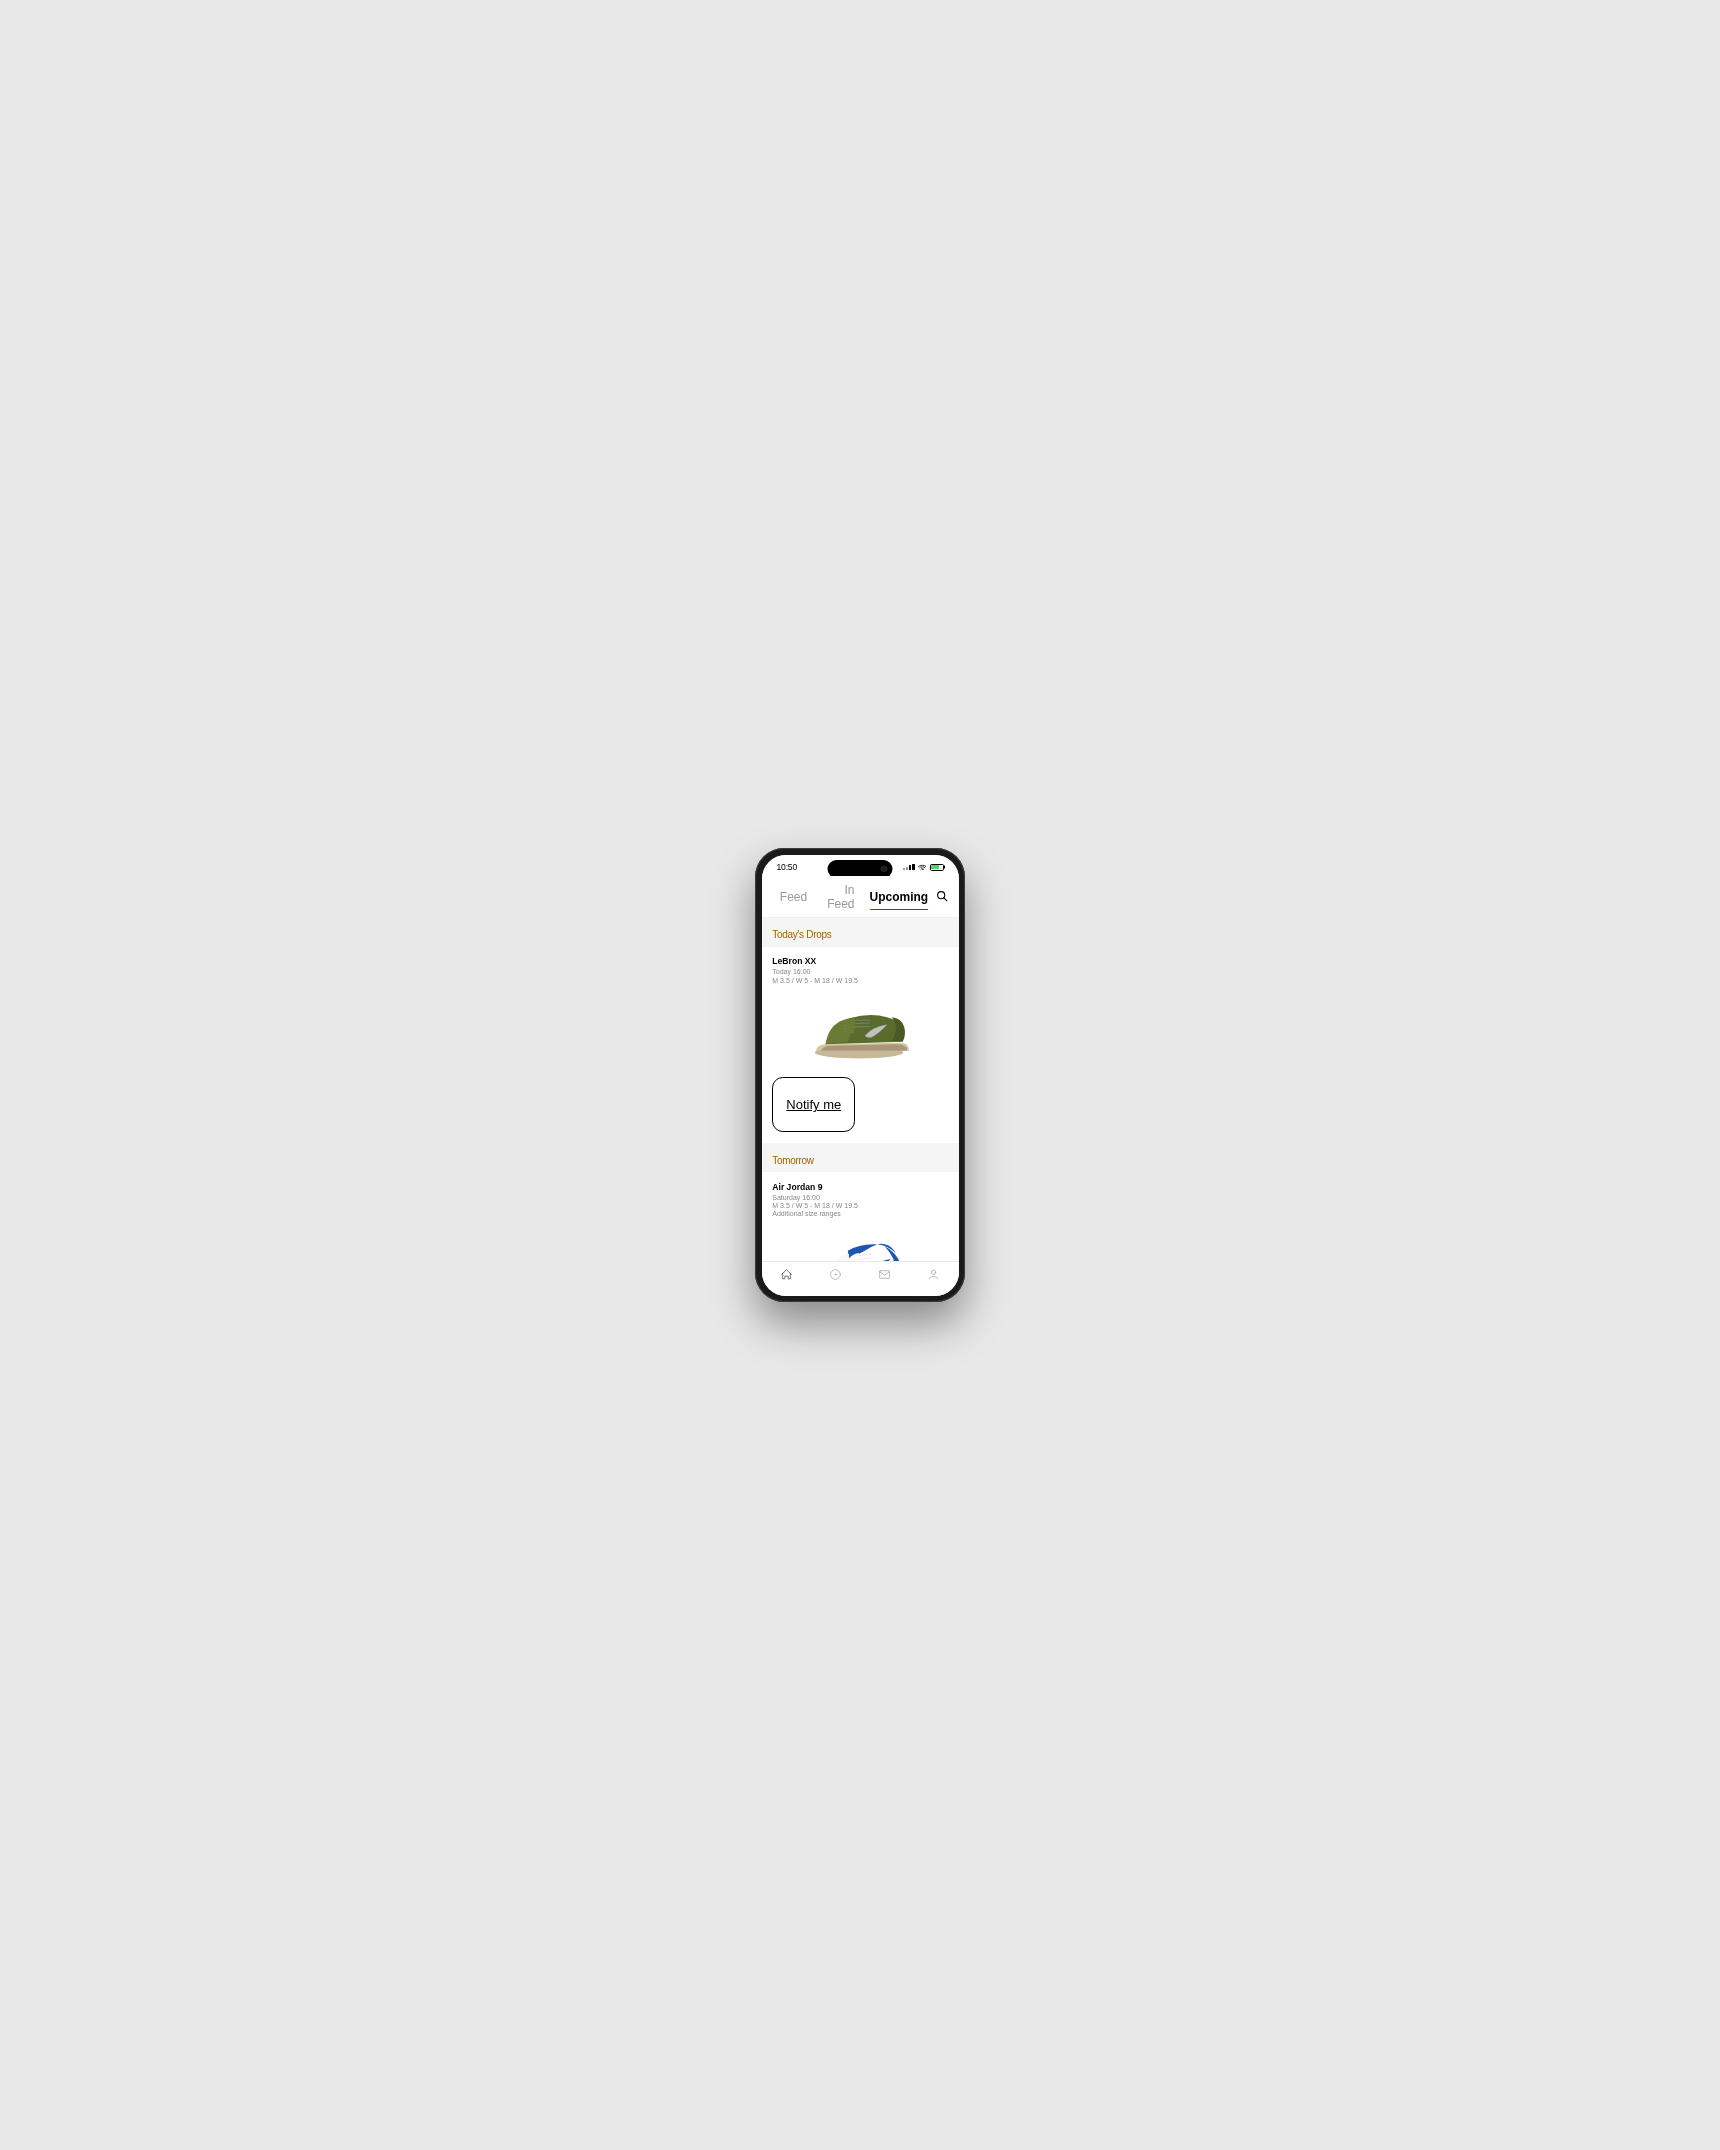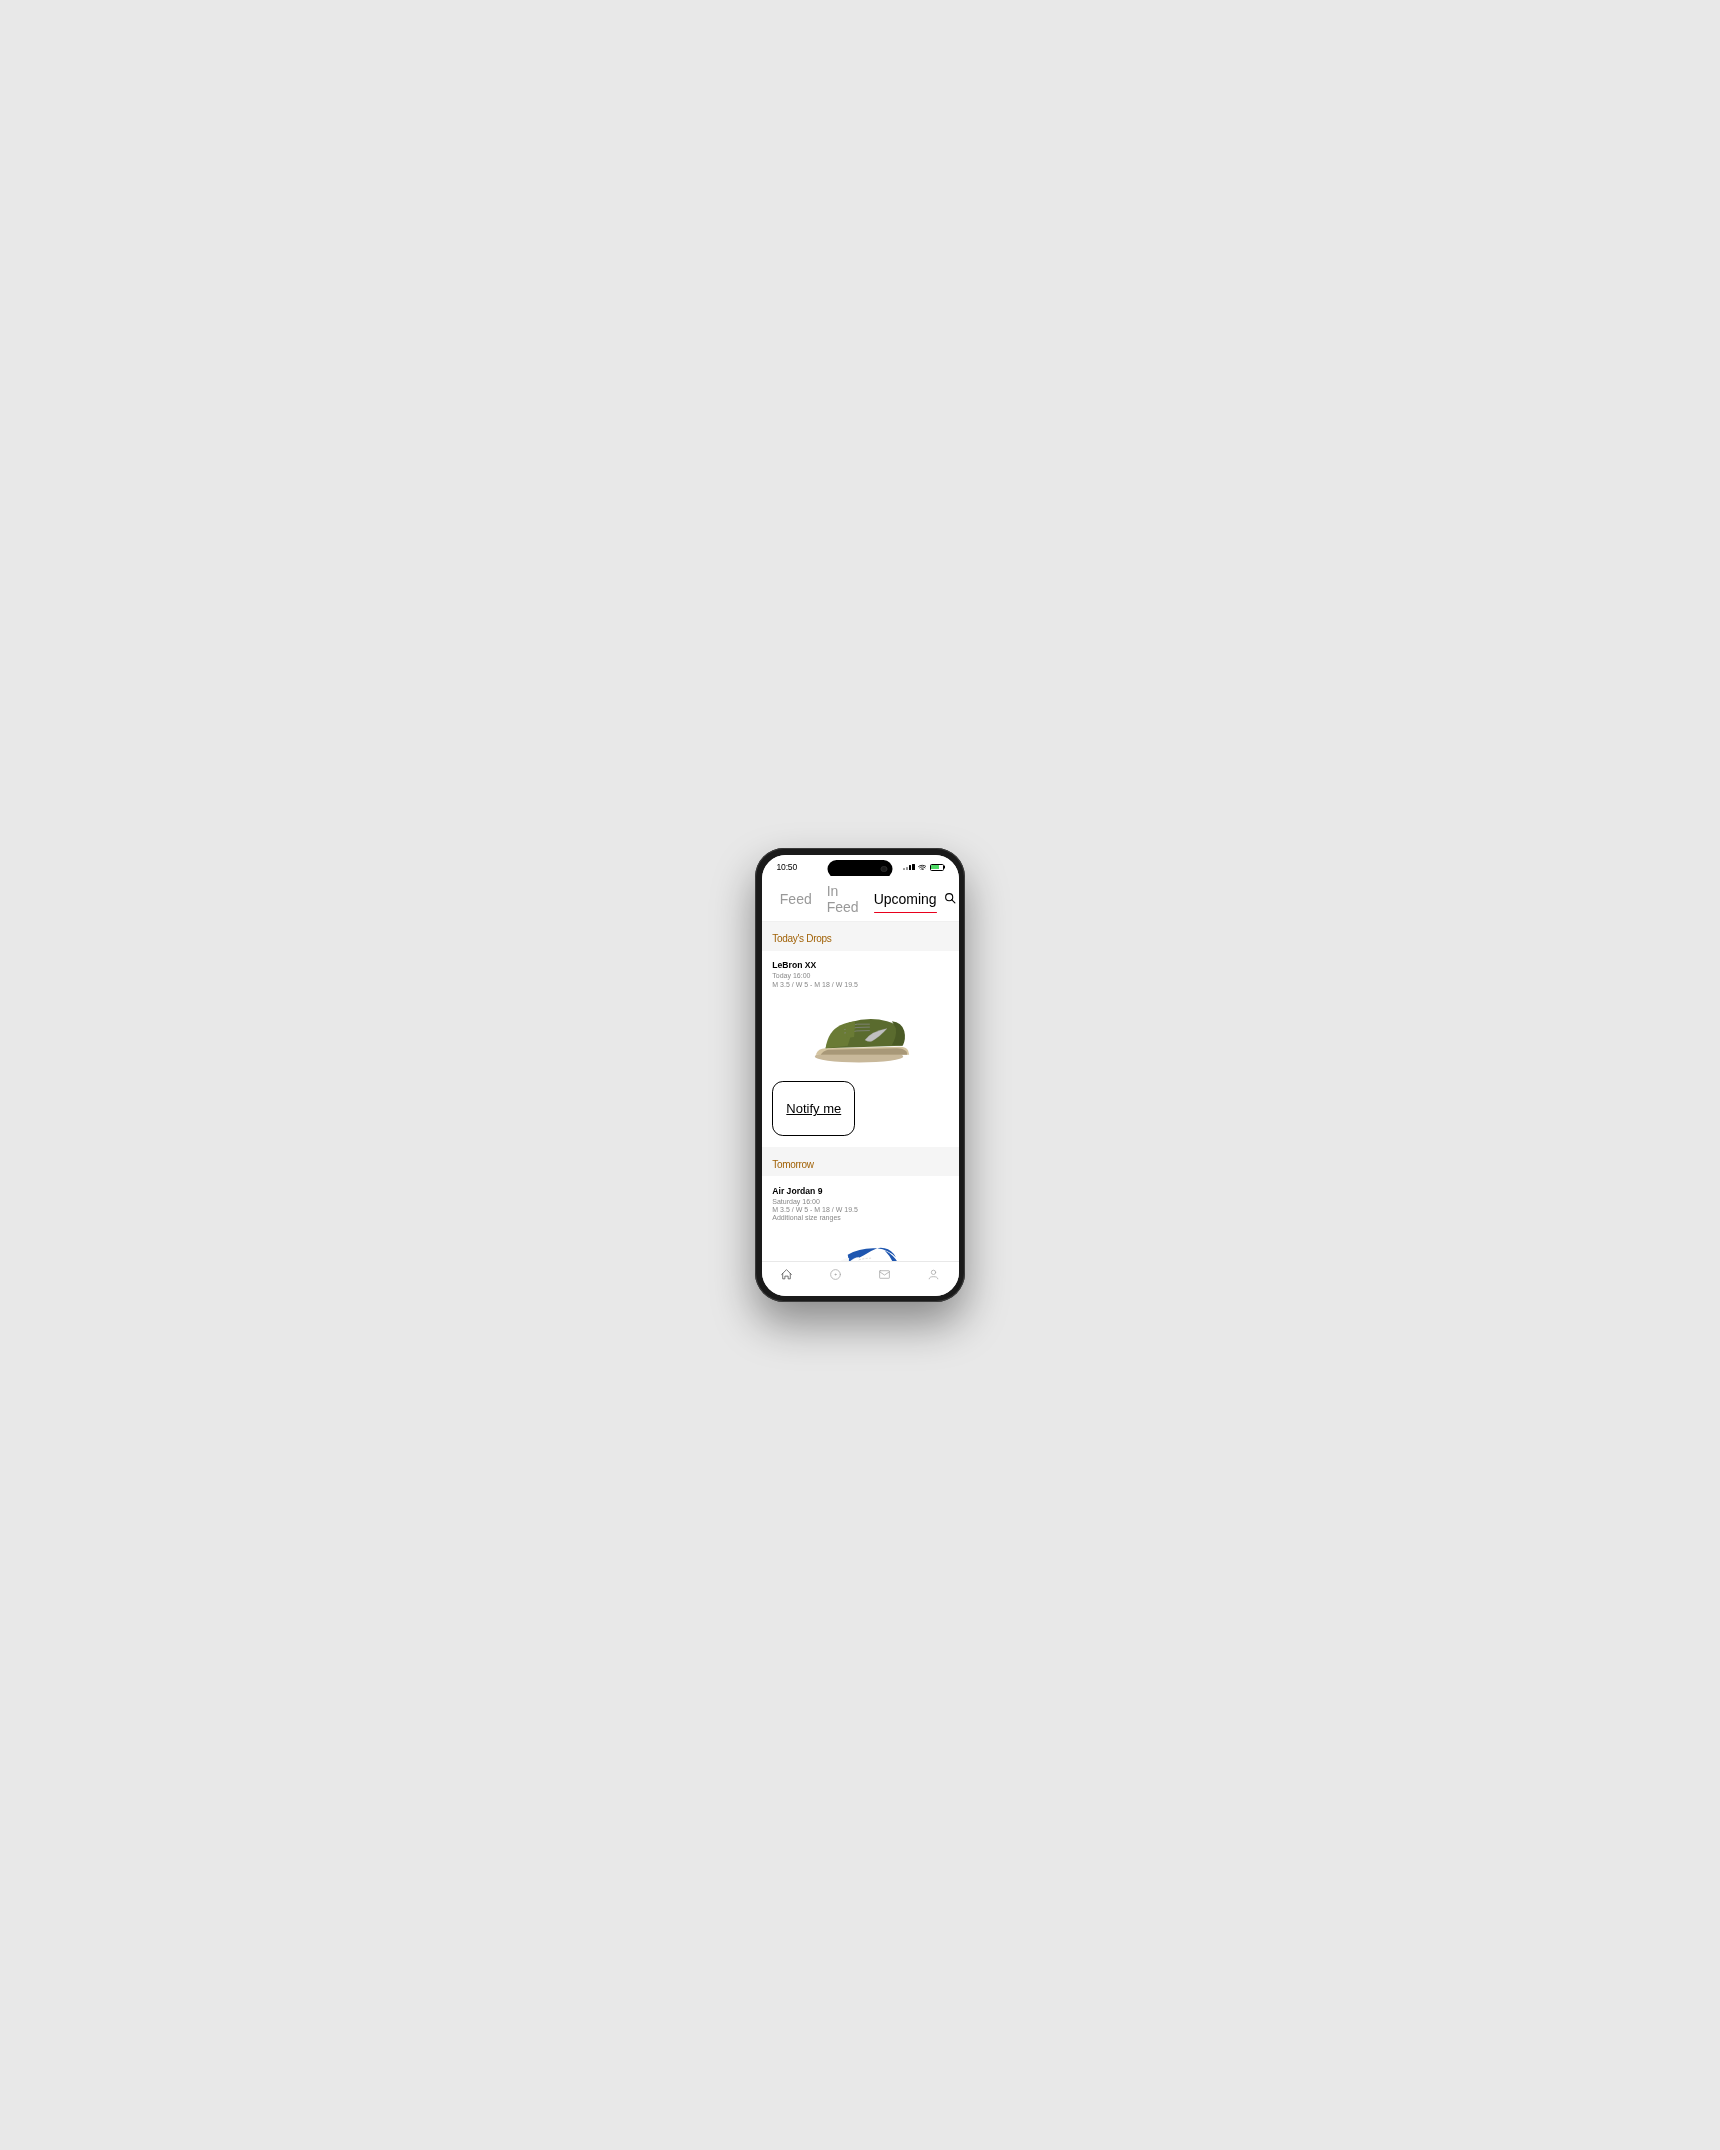--- a/index.html
+++ b/index.html
@@ -129,30 +129,31 @@
       align-items: center;
       padding: 0 10.8px;
       background: #fff;
       border-bottom: 0.5px solid #f0f0f0;
       flex-shrink: 0;
       position: relative;
     }
 
     .nav-tab {
       padding: 6.5px 7.5px;
-      font-size: 14px;
+      font-size: 12px;
       color: #999;
       cursor: pointer;
       position: relative;
       font-weight: 400;
+      text-align: right;
     }
 
     .nav-tab.active {
       color: #000;
-      font-weight: 400;
+      font-weight: 700;
     }
 
     .nav-tab.active::after {
       content: '';
       position: absolute;
       bottom: 0;
       left: 7.5px;
       right: 7.5px;
       height: 1.1px;
       background: #e8001c;

